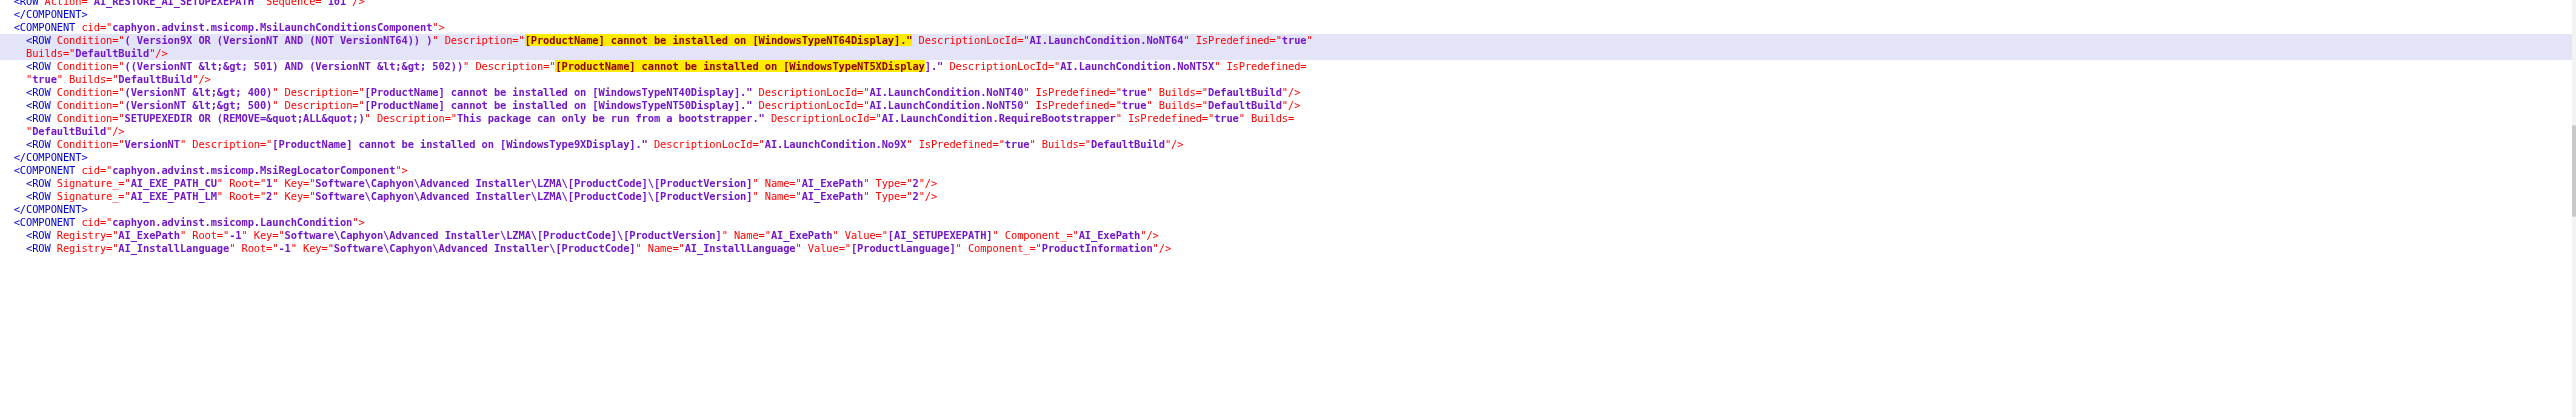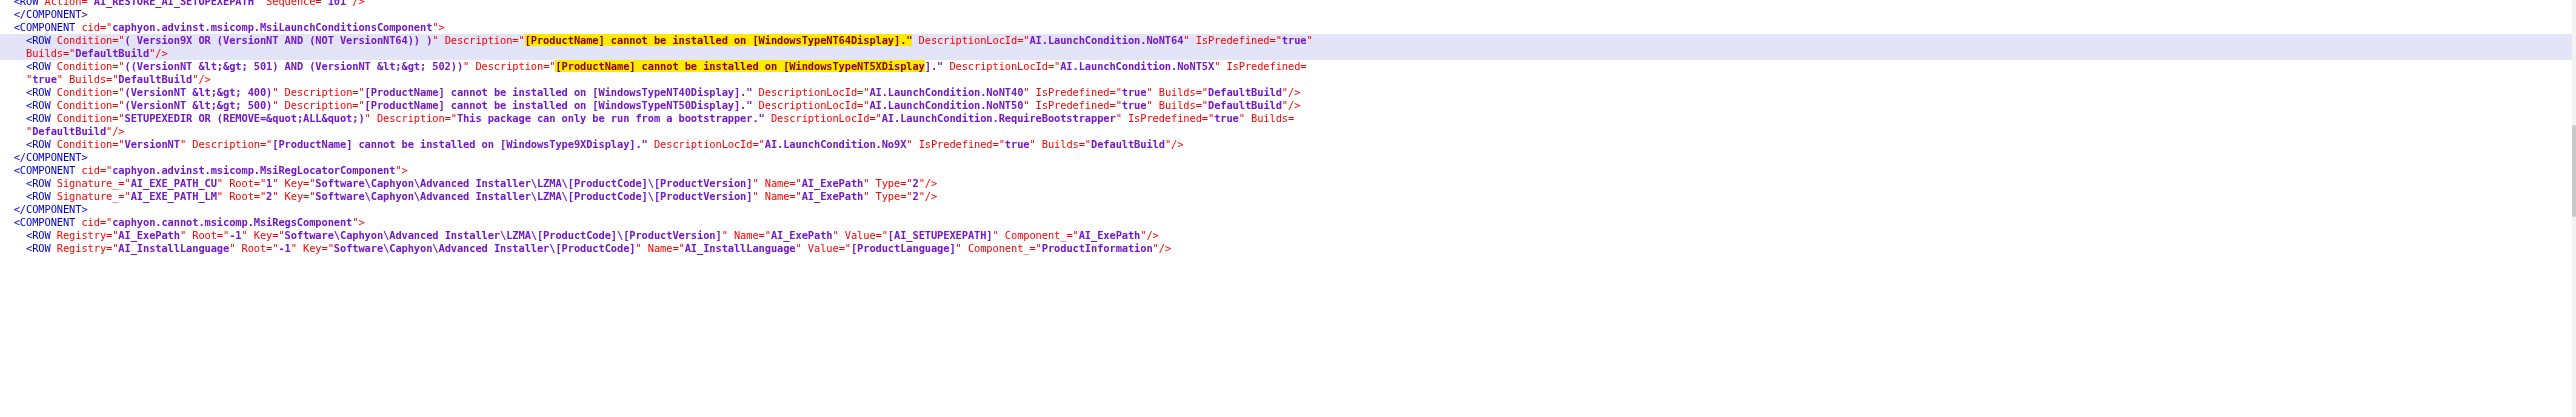--- a/index.html
+++ b/index.html
@@ -72,21 +72,21 @@
       <div class="line"><span>    </span><span class="tag">&lt;ROW</span><span class="attr"> Condition</span><span class="eq">="</span><span class="val">(VersionNT &amp;lt;&amp;gt; 400)</span><span class="eq">" </span><span class="attr">Description</span><span class="eq">="</span><span class="val">[ProductName] cannot be installed on [WindowsTypeNT40Display]."</span><span class="attr"> DescriptionLocId</span><span class="eq">="</span><span class="val">AI.LaunchCondition.NoNT40</span><span class="eq">" </span><span class="attr">IsPredefined</span><span class="eq">="</span><span class="val">true</span><span class="eq">" </span><span class="attr">Builds</span><span class="eq">="</span><span class="val">DefaultBuild</span><span class="eq">"/&gt;</span></div>
       <div class="line"><span>    </span><span class="tag">&lt;ROW</span><span class="attr"> Condition</span><span class="eq">="</span><span class="val">(VersionNT &amp;lt;&amp;gt; 500)</span><span class="eq">" </span><span class="attr">Description</span><span class="eq">="</span><span class="val">[ProductName] cannot be installed on [WindowsTypeNT50Display]."</span><span class="attr"> DescriptionLocId</span><span class="eq">="</span><span class="val">AI.LaunchCondition.NoNT50</span><span class="eq">" </span><span class="attr">IsPredefined</span><span class="eq">="</span><span class="val">true</span><span class="eq">" </span><span class="attr">Builds</span><span class="eq">="</span><span class="val">DefaultBuild</span><span class="eq">"/&gt;</span></div>
       <div class="line"><span>    </span><span class="tag">&lt;ROW</span><span class="attr"> Condition</span><span class="eq">="</span><span class="val">SETUPEXEDIR OR (REMOVE=&amp;quot;ALL&amp;quot;)</span><span class="eq">" </span><span class="attr">Description</span><span class="eq">="</span><span class="val">This package can only be run from a bootstrapper."</span><span class="attr"> DescriptionLocId</span><span class="eq">="</span><span class="val">AI.LaunchCondition.RequireBootstrapper</span><span class="eq">" </span><span class="attr">IsPredefined</span><span class="eq">="</span><span class="val">true</span><span class="eq">" </span><span class="attr">Builds</span><span class="eq">=</span></div>
       <div class="line"><span>    </span><span class="eq">"</span><span class="val">DefaultBuild</span><span class="eq">"/&gt;</span></div>
       <div class="line"><span>    </span><span class="tag">&lt;ROW</span><span class="attr"> Condition</span><span class="eq">="</span><span class="val">VersionNT</span><span class="eq">" </span><span class="attr">Description</span><span class="eq">="</span><span class="val">[ProductName] cannot be installed on [WindowsType9XDisplay]."</span><span class="attr"> DescriptionLocId</span><span class="eq">="</span><span class="val">AI.LaunchCondition.No9X</span><span class="eq">" </span><span class="attr">IsPredefined</span><span class="eq">="</span><span class="val">true</span><span class="eq">" </span><span class="attr">Builds</span><span class="eq">="</span><span class="val">DefaultBuild</span><span class="eq">"/&gt;</span></div>
       <div class="line"><span>  </span><span class="tag">&lt;/COMPONENT&gt;</span></div>
       <div class="line"><span>  </span><span class="tag">&lt;COMPONENT</span><span class="attr"> cid</span><span class="eq">="</span><span class="val">caphyon.advinst.msicomp.MsiRegLocatorComponent</span><span class="eq">"&gt;</span></div>
       <div class="line"><span>    </span><span class="tag">&lt;ROW</span><span class="attr"> Signature_</span><span class="eq">="</span><span class="val">AI_EXE_PATH_CU</span><span class="eq">" </span><span class="attr">Root</span><span class="eq">="</span><span class="val">1</span><span class="eq">" </span><span class="attr">Key</span><span class="eq">="</span><span class="val">Software\Caphyon\Advanced Installer\LZMA\[ProductCode]\[ProductVersion]</span><span class="eq">" </span><span class="attr">Name</span><span class="eq">="</span><span class="val">AI_ExePath</span><span class="eq">" </span><span class="attr">Type</span><span class="eq">="</span><span class="val">2</span><span class="eq">"/&gt;</span></div>
       <div class="line"><span>    </span><span class="tag">&lt;ROW</span><span class="attr"> Signature_</span><span class="eq">="</span><span class="val">AI_EXE_PATH_LM</span><span class="eq">" </span><span class="attr">Root</span><span class="eq">="</span><span class="val">2</span><span class="eq">" </span><span class="attr">Key</span><span class="eq">="</span><span class="val">Software\Caphyon\Advanced Installer\LZMA\[ProductCode]\[ProductVersion]</span><span class="eq">" </span><span class="attr">Name</span><span class="eq">="</span><span class="val">AI_ExePath</span><span class="eq">" </span><span class="attr">Type</span><span class="eq">="</span><span class="val">2</span><span class="eq">"/&gt;</span></div>
       <div class="line"><span>  </span><span class="tag">&lt;/COMPONENT&gt;</span></div>
-      <div class="line"><span>  </span><span class="tag">&lt;COMPONENT</span><span class="attr"> cid</span><span class="eq">="</span><span class="val">caphyon.cannot.msicomp.MsiRegsComponent</span><span class="eq">"&gt;</span></div>
+      <div class="line"><span>  </span><span class="tag">&lt;COMPONENT</span><span class="attr"> cid</span><span class="eq">="</span><span class="val">caphyon.advinst.msicomp.LaunchCondition</span><span class="eq">"&gt;</span></div>
       <div class="line"><span>    </span><span class="tag">&lt;ROW</span><span class="attr"> Registry</span><span class="eq">="</span><span class="val">AI_ExePath</span><span class="eq">" </span><span class="attr">Root</span><span class="eq">="</span><span class="val">-1</span><span class="eq">" </span><span class="attr">Key</span><span class="eq">="</span><span class="val">Software\Caphyon\Advanced Installer\LZMA\[ProductCode]\[ProductVersion]</span><span class="eq">" </span><span class="attr">Name</span><span class="eq">="</span><span class="val">AI_ExePath</span><span class="eq">" </span><span class="attr">Value</span><span class="eq">="</span><span class="val">[AI_SETUPEXEPATH]</span><span class="eq">" </span><span class="attr">Component_</span><span class="eq">="</span><span class="val">AI_ExePath</span><span class="eq">"/&gt;</span></div>
       <div class="line"><span>    </span><span class="tag">&lt;ROW</span><span class="attr"> Registry</span><span class="eq">="</span><span class="val">AI_InstallLanguage</span><span class="eq">" </span><span class="attr">Root</span><span class="eq">="</span><span class="val">-1</span><span class="eq">" </span><span class="attr">Key</span><span class="eq">="</span><span class="val">Software\Caphyon\Advanced Installer\[ProductCode]</span><span class="eq">" </span><span class="attr">Name</span><span class="eq">="</span><span class="val">AI_InstallLanguage</span><span class="eq">" </span><span class="attr">Value</span><span class="eq">="</span><span class="val">[ProductLanguage]</span><span class="eq">" </span><span class="attr">Component_</span><span class="eq">="</span><span class="val">ProductInformation</span><span class="eq">"/&gt;</span></div>
     </div>
   <div class="scrollbar-track">
     <div class="scrollbar-thumb" id="sb-thumb" style="top: 125px; height: 92px;"></div>
   </div>
 </div>
 
 
 </body></html>

